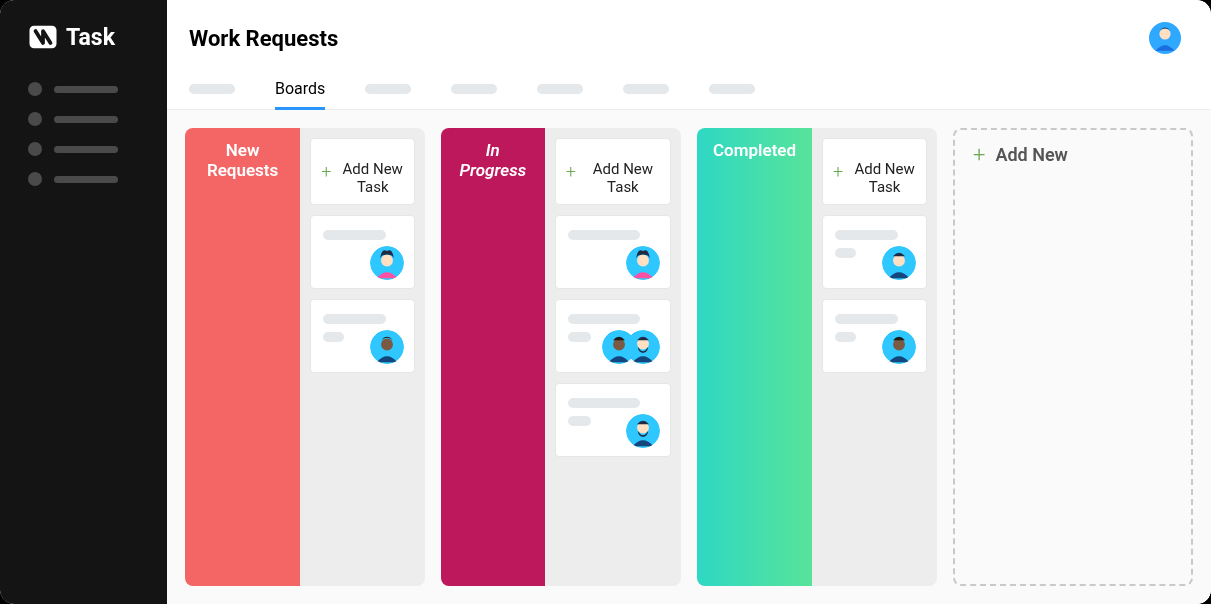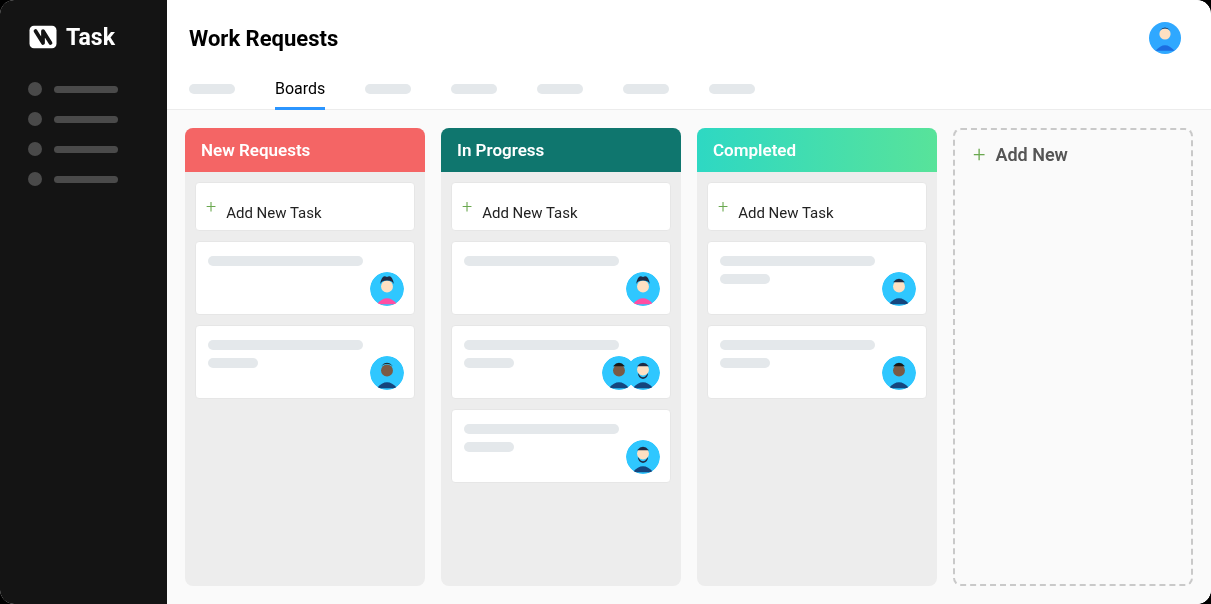--- a/index.html
+++ b/index.html
@@ -62,20 +62,21 @@
       border-radius: 4px;
       background: #4a4a4a;
       flex: 1;
       max-width: 64px;
     }
     .main {
       flex: 1;
       display: flex;
       flex-direction: column;
       background: #fff;
+      text-align: center;
     }
     .header {
       display: flex;
       align-items: center;
       justify-content: space-between;
       padding: 22px 30px 14px 22px;
     }
     .page-title {
       font-size: 22px;
       font-weight: 700;
@@ -125,31 +126,31 @@
       padding: 18px;
       display: flex;
       gap: 16px;
       overflow: hidden;
     }
     .column {
       width: 240px;
       background: #ededed;
       border-radius: 8px;
       display: flex;
-      flex-direction: column;
+      flex-direction: row;
       overflow: hidden;
     }
     .col-header {
       padding: 12px 16px;
       color: #fff;
       font-weight: 600;
       font-size: 17px;
     }
     .col-header.new-requests { background: #f46565; }
-    .col-header.in-progress  { background: #0f766e; }
+    .col-header.in-progress  { background: #be185d; font-style: italic; }
     .col-header.completed    { background: linear-gradient(90deg, #2ed8c3 0%, #58e39a 100%); padding-left: 16px; }
     .col-body {
       padding: 10px;
       display: flex;
       flex-direction: column;
       gap: 10px;
     }
     .add-task {
       background: #fff;
       border: 1px solid #e6e6e6;

